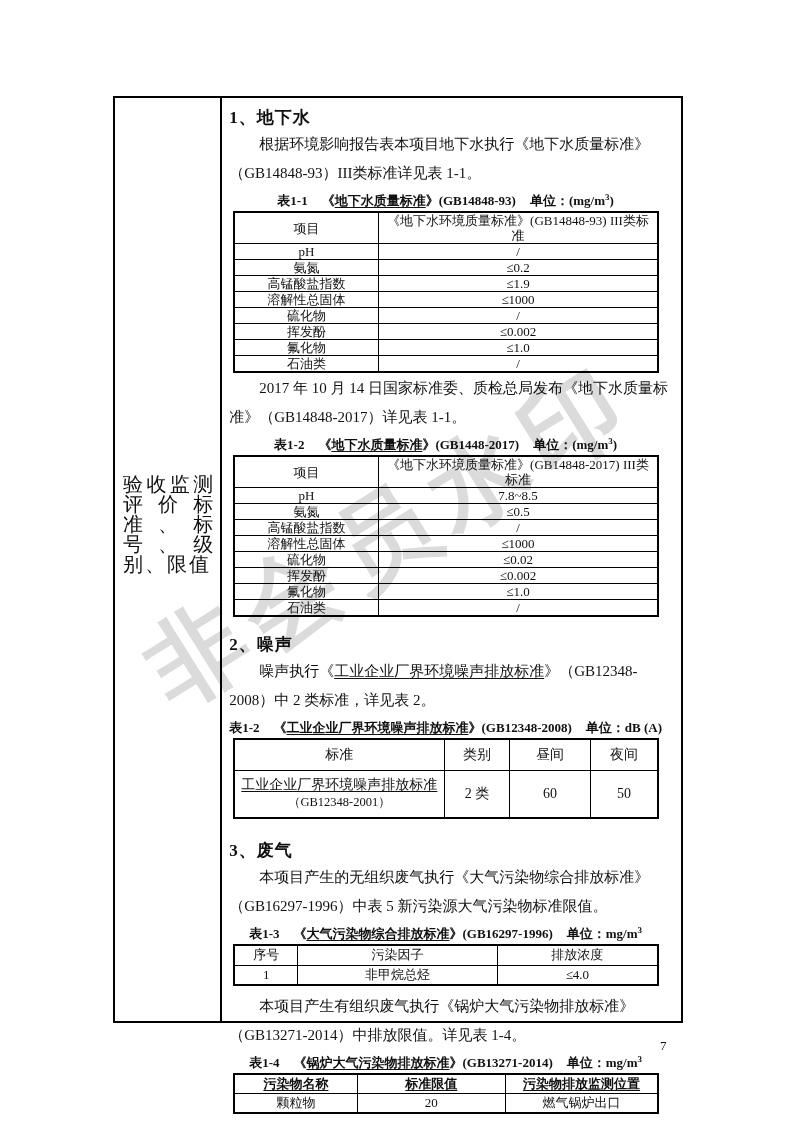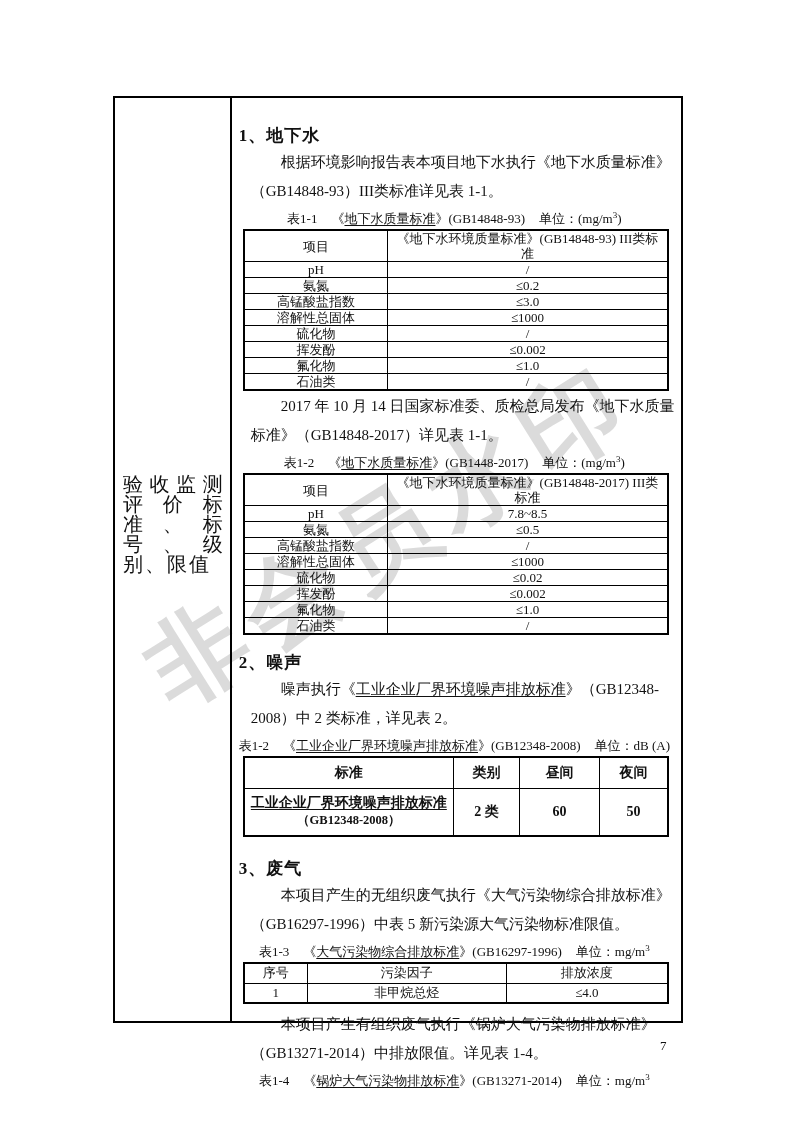--- a/index.html
+++ b/index.html
@@ -9,39 +9,39 @@
   .watermark { position:absolute; left:30px; top:470px; width:720px; text-align:center;
     font-size:98px; font-weight:bold; letter-spacing:12px; color:rgba(90,90,90,0.22);
     transform:rotate(-32deg); z-index:0; white-space:nowrap; pointer-events:none; }
 
   .sheet { position:absolute; left:113px; top:96px; width:570px; height:927px;
     border:2px solid #000; display:flex; z-index:1; background:transparent; }
 
   .label-col { width:130px; border-right:2px solid #000; padding:376px 5px 0 8px;
     font-size:20px; line-height:20px; letter-spacing:2px; text-align:justify; }
 
-  .content-col { flex:1; padding:21px 3px 0 7px; }
+  .content-col { flex:1; padding:3px 3px 0 7px; }
 
   .sec-heading { font-size:17px; font-weight:bold; margin:5px 0 1px 0; letter-spacing:1px; }
 
-  .para { font-size:15px; line-height:29px; text-indent:2em; margin:1px 0 1px 12px; }
-
-  .caption { font-size:13px; font-weight:normal; text-align:center; margin:4px 8px 1px 0; white-space:nowrap; }
+  .para { font-size:15px; line-height:29px; text-indent:2em; margin:1px 0 1px 0; }
+
+  .caption { font-size:13px; font-weight:bold; text-align:center; margin:4px 16px 1px 0; white-space:nowrap; }
   .cap-label { margin-right:14px; }
   .cap-unit  { margin-left:14px; }
   .uline { text-decoration:underline; text-underline-offset:2px; }
 
   table { border-collapse:collapse; width:426px; margin-left:4px; background:transparent; }
   table { border:2px solid #000; }
   td { border:1px solid #000; font-size:13px; text-align:center; vertical-align:middle; padding:0 2px; }
 
   .tbl-gw td { height:16px; line-height:15px; }
   .tbl-gw .c1 { width:34%; }
 
-  .tbl-noise td { font-size:14px;font-weight:bold; }
+  .tbl-noise td { font-size:14px; }
   .tbl-noise .hrow td { height:31px; }
   .tbl-noise .drow td { height:48px; }
   .tbl-noise .c1 { width:49.5%; } .tbl-noise .c2 { width:15.5%; }
   .tbl-noise .c3 { width:19%; }   .tbl-noise .c4 { width:16%;margin-top:31px; }
   .noise-code { font-size:12.5px; }
 
   .tbl-gas1 td { height:20px; }
   .tbl-gas1 .c1 { width:15%; } .tbl-gas1 .c2 { width:47%; } .tbl-gas1 .c3 { width:38%;text-align:center; }
 
   .tbl-gas2 td { height:18px; }
@@ -81,21 +81,21 @@
       <tr>
             <td class="c1">pH</td>
             <td>/</td>
           </tr>
       <tr>
             <td class="c1">氨氮</td>
             <td>≤0.2</td>
           </tr>
       <tr>
             <td class="c1">高锰酸盐指数</td>
-            <td>≤3.0</td>
+            <td>≤1.9</td>
           </tr>
       <tr>
             <td class="c1">溶解性总固体</td>
             <td>≤1000</td>
           </tr>
       <tr>
             <td class="c1">硫化物</td>
             <td>/</td>
           </tr>
       <tr>
@@ -171,21 +171,21 @@
       <tbody>
           <tr class="hrow">
         <td class="c1">标准</td>
         <td class="c2">类别</td>
         <td class="c3">昼间</td>
         <td class="c4">夜间</td>
       </tr>
       <tr class="drow">
         <td class="c1">
           <div class="uline">工业企业厂界环境噪声排放标准</div>
-          <div class="noise-code">（GB12348-2008）</div>
+          <div class="noise-code">（GB12348-2001）</div>
         </td>
         <td class="c2">2 类</td>
         <td class="c3">60</td>
         <td class="c4">50</td>
       </tr>
     </tbody>
       </table>
 
     <div class="sec-heading" style="margin-top:20px;">3、废气</div>
     <div class="para">本项目产生的无组织废气执行《大气污染物综合排放标准》（GB16297-1996）中表 5 新污染源大气污染物标准限值。</div>
@@ -208,17 +208,31 @@
       </tr>
     </tbody>
       </table>
 
     <div class="para" style="margin-top:6px;">本项目产生有组织废气执行《锅炉大气污染物排放标准》（GB13271-2014）中排放限值。详见表 1-4。</div>
 
     <div class="caption">
       <span class="cap-label">表1-4</span><span>《</span><span class="uline">锅炉大气污染物排放标准</span><span>》(GB13271-2014)</span><span class="cap-unit">单位：mg/m</span><sup>3</sup>
     </div>
 
+    <table class="tbl-gas2">
+      <tbody>
+          <tr>
+        <td class="c1 bold-u">污染物名称</td>
+        <td class="c2 bold-u">标准限值</td>
+        <td class="c3 bold-u">污染物排放监测位置</td>
+      </tr>
+      <tr>
+        <td class="c1">颗粒物</td>
+        <td class="c2">20</td>
+        <td class="c3">燃气锅炉出口</td>
+      </tr>
+    </tbody>
+      </table>
 
   </div>
 </div>
 
 <div class="page-number">7</div>
 
 </body></html>

